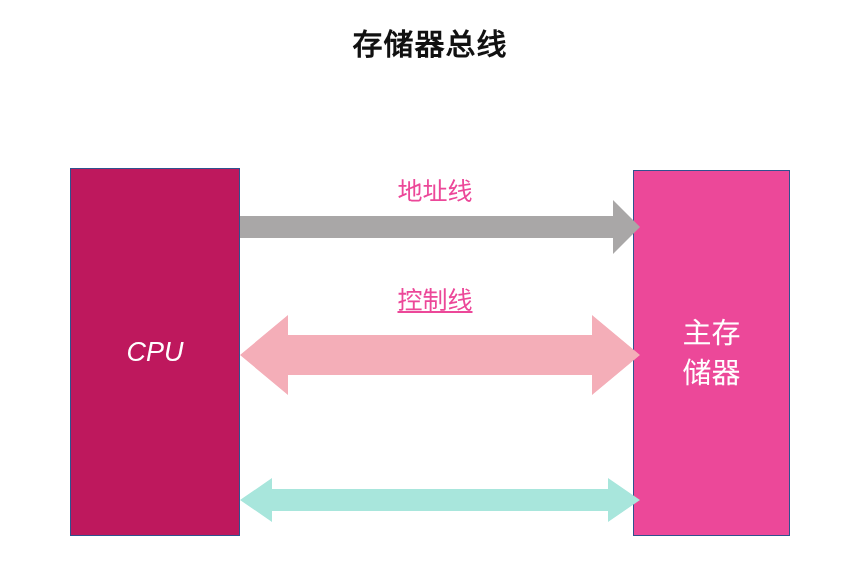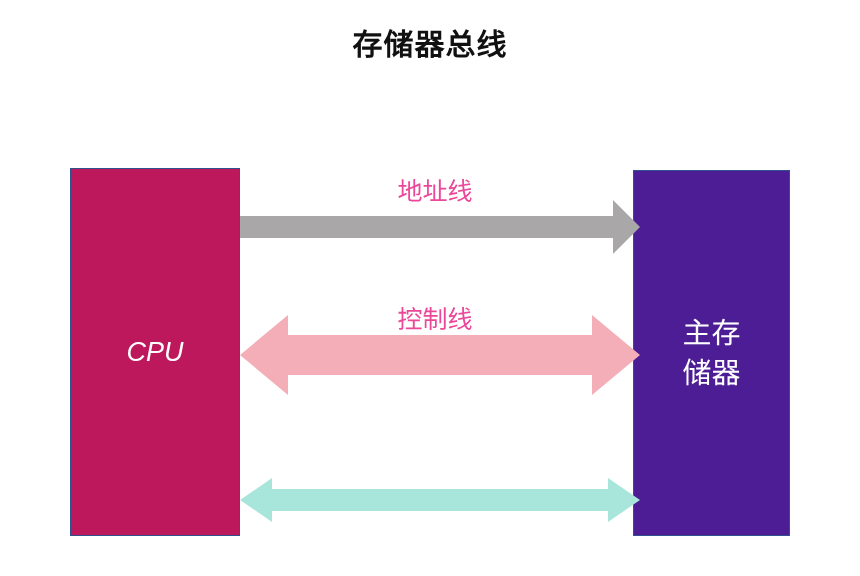--- a/index.html
+++ b/index.html
@@ -72,21 +72,21 @@
   .arrow-label {
     position: absolute;
     text-align: center;
     font-size: 25px;
     line-height: 32px;
     color: #ec4899;
     font-weight: normal;
     white-space: pre;
   }
   #label-address { left: 290px; top: 175px; width: 290px; }
-  #label-control { left: 290px; top: 303px; width: 290px; }
+  #label-control { left: 290px; top: 284px; width: 290px; text-decoration: underline; }
   #label-data    { left: 290px; top: 525px; width: 290px; }
 
   
   #arrow-layer {
     position: absolute;
     left: 0;
     top: 0;
     width: 860px;
     height: 576px;
     pointer-events: none;
@@ -96,21 +96,21 @@
 <body>
 
 <div id="canvas" style="background: rgb(255, 255, 255);">
 
   <div class="diagram-title">存储器总线</div>
 
   <div class="block" id="cpu-block" style="background: #be185d; border-color: rgb(47, 82, 143); color: rgb(255, 255, 255); font-style: italic;">
     <span class="block-label">CPU</span>
   </div>
 
-  <div class="block" id="memory-block" style="background: #4c1d95; border-color: rgb(47, 82, 143); color: rgb(255, 255, 255);">
+  <div class="block" id="memory-block" style="background: #ec4899; border-color: rgb(47, 82, 143); color: rgb(255, 255, 255);">
     <span class="block-label">主存
 储器</span>
   </div>
 
   <svg id="arrow-layer" viewBox="0 0 860 576">
 
     <polygon id="arrow-address-shape" points="240,216 613,216 613,200 640,227 613,254 613,238 240,238" fill="#A9A7A7"></polygon>
 
     <polygon id="arrow-control-shape" points="240,355 288,315 288,335 592,335 592,315 640,355 592,395 592,375 288,375 288,395" fill="#F4AEB8"></polygon>
 

